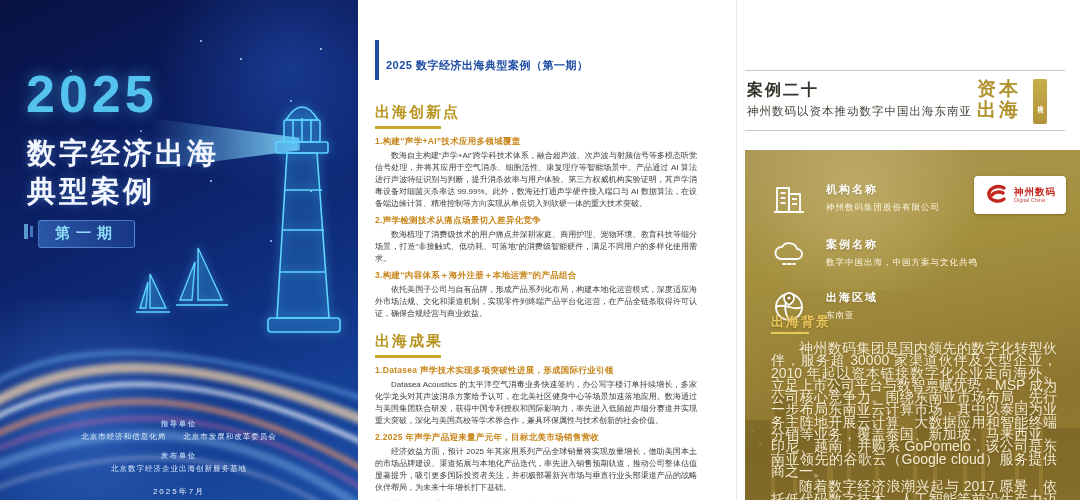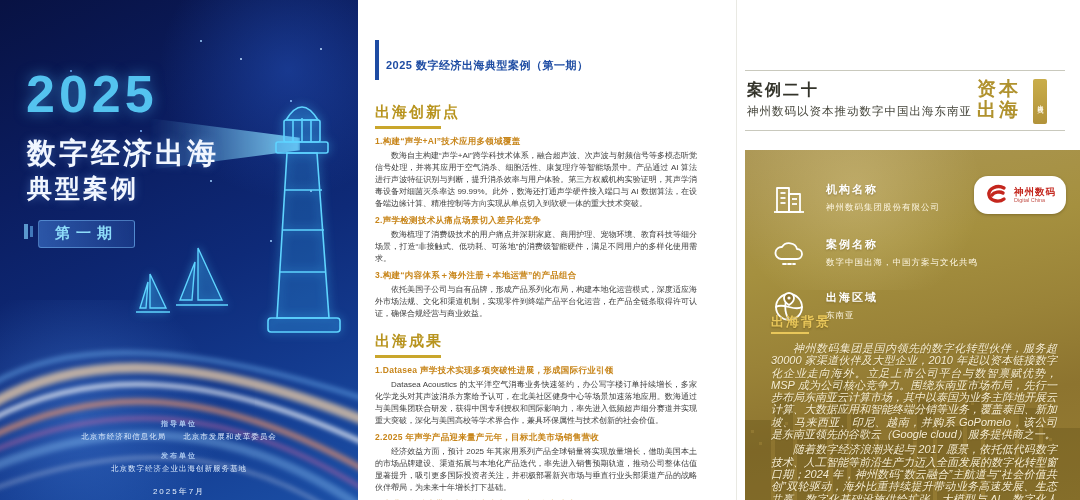--- a/index.html
+++ b/index.html
@@ -14,21 +14,21 @@
     background:radial-gradient(circle,rgba(40,90,200,.45),rgba(40,90,200,0) 70%); }
   .cover .glow-bl { position:absolute; left:-80px; bottom:-40px; width:320px; height:240px;
     background:radial-gradient(circle,rgba(90,160,255,.35),rgba(90,160,255,0) 70%); }
   .cover .stars { position:absolute; left:200px; top:40px; width:2px; height:2px; background:#9fd2ff; border-radius:50%;
     box-shadow: 40px 18px 0 #bfe2ff, 90px 60px 0 #8fc6ff, 120px 8px 0 #bfe2ff, -60px 90px 0 #7fb8ff,
       10px 140px 0 #9fd2ff, 110px 150px 0 #bfe2ff, -130px 30px 0 #6aa8f0, 70px 200px 0 #9fd2ff; }
   .cover-year { position:absolute; left:26px; top:64px; font-size:52px; font-weight:bold;
     color:#54c3ef; letter-spacing:4px; text-shadow:0 0 14px rgba(80,190,255,.55);text-align:right; }
   .cover-t1 { position:absolute; left:27px; top:134px; font-size:29px; font-weight:bold; color:#f2f7ff;
     letter-spacing:3px; text-shadow:0 0 10px rgba(120,180,255,.4); }
-  .cover-t2 { position:absolute; left:27px; top:172px; font-size:25px; font-weight:bold; color:#f2f7ff;
+  .cover-t2 { position:absolute; left:27px; top:172px; font-size:29px; font-weight:bold; color:#f2f7ff;
     letter-spacing:3px; text-shadow:0 0 10px rgba(120,180,255,.4); }
   .issue-badge { position:absolute; left:38px; top:220px; padding:3px 16px 4px;
     background:linear-gradient(90deg,rgba(70,130,220,.55),rgba(60,110,200,.25));
     border:1px solid rgba(130,200,255,.45); border-radius:3px;
     color:#8edcf9; font-size:15px; font-weight:bold; letter-spacing:6px; }
   .issue-bars { position:absolute; left:24px; top:224px; width:4px; height:15px; background:#6fb6e8; opacity:.8; }
   .issue-bars:before { content:""; position:absolute; left:6px; top:2px; width:3px; height:11px; background:#4f8fd0; }
   .beam { position:absolute; left:148px; top:118px; width:152px; height:52px;
     background:linear-gradient(to left, rgba(140,225,255,.95), rgba(120,210,255,.25) 70%, rgba(120,210,255,0));
     clip-path:polygon(100% 38%, 0 0, 0 100%, 100% 62%); filter:blur(1.5px); opacity:.9; }
@@ -66,31 +66,31 @@
     background:linear-gradient(168deg,#ab9654 0%,#a5903f 30%,#9a8338 52%,#8d742f 72%,#977d33 100%); }
   .gold-card .card-sheen { position:absolute; left:-40px; top:-60px; width:300px; height:200px;
     background:radial-gradient(circle,rgba(255,240,190,.25),rgba(255,240,190,0) 70%); }
   .skyline { position:absolute; left:0; bottom:0; width:335px; height:150px; opacity:.30; }
   .info-row { position:absolute; left:26px; }
   .info-icon { position:absolute; left:0; top:0; width:36px; height:36px; }
   .info-texts { position:absolute; left:55px; top:2px; width:230px; }
   .info-label { font-size:11px; font-weight:bold; color:#ffffff; letter-spacing:2px; text-shadow:0 1px 2px rgba(90,70,20,.4); }
   .info-value { font-size:8.5px; color:#fdf6e2; margin-top:5px; letter-spacing:1px; }
   .logo-box { position:absolute; right:14px; top:26px; width:92px; height:38px; background:#ffffff;
-    border-radius:14px; display:flex; align-items:center; justify-content:center; gap:4px;
+    border-radius:4px; display:flex; align-items:center; justify-content:center; gap:4px;
     box-shadow:0 1px 3px rgba(60,45,10,.35); }
   .logo-texts { display:flex; flex-direction:column; line-height:1; }
   .logo-cn { font-size:9.5px; font-weight:bold; color:#c4261d; letter-spacing:1px; }
   .logo-en { font-size:5.5px; color:#c4554d; margin-top:2px; }
   .bg-h { position:absolute; left:26px; top:163px; font-size:13px; font-weight:bold; color:#e9c75a;
     letter-spacing:2px; text-shadow:0 1px 2px rgba(80,60,10,.5); }
   .bg-bar { position:absolute; left:26px; top:182px; width:38px; height:2px; background:#e9c75a; }
   .bg-paras { position:absolute; left:26px; top:192px; width:286px; }
-  .bg-para { font-size:11px; line-height:12.3px; color:#f6edd3; text-align:justify; text-indent:2em; margin-bottom:3px;
-    text-shadow:0 1px 1px rgba(80,60,10,.35);font-style:italic; }
+  .bg-para { font-size:14px; line-height:12.3px; color:#f6edd3; text-align:justify; text-indent:2em; margin-bottom:3px;
+    text-shadow:0 1px 1px rgba(80,60,10,.35); }
 </style>
 </head>
 <body>
 
 <div id="stage">
 
   <div class="cover">
     <div class="glow-tr"></div>
     <div class="glow-bl"></div>
     <div class="stars"></div>

